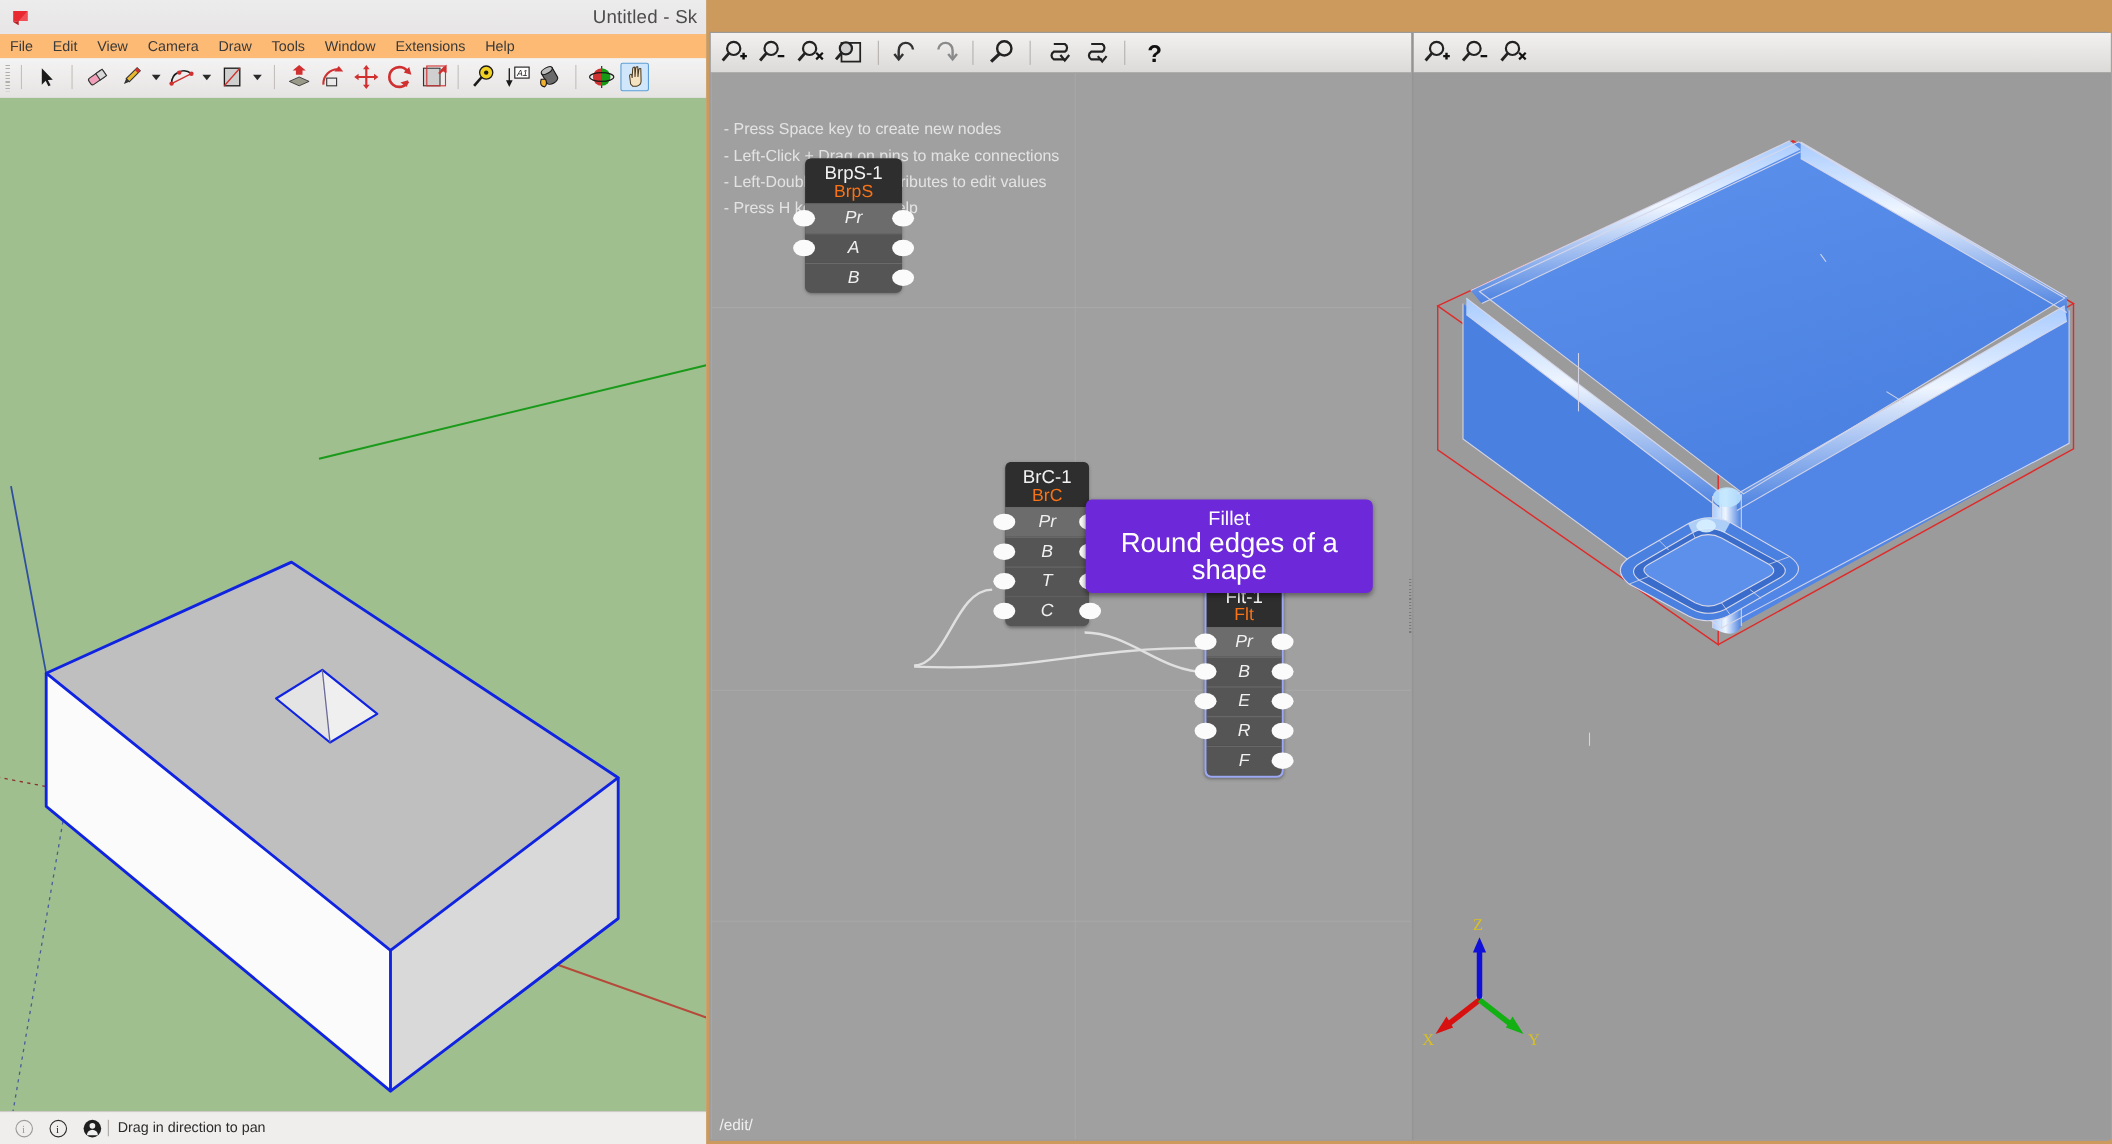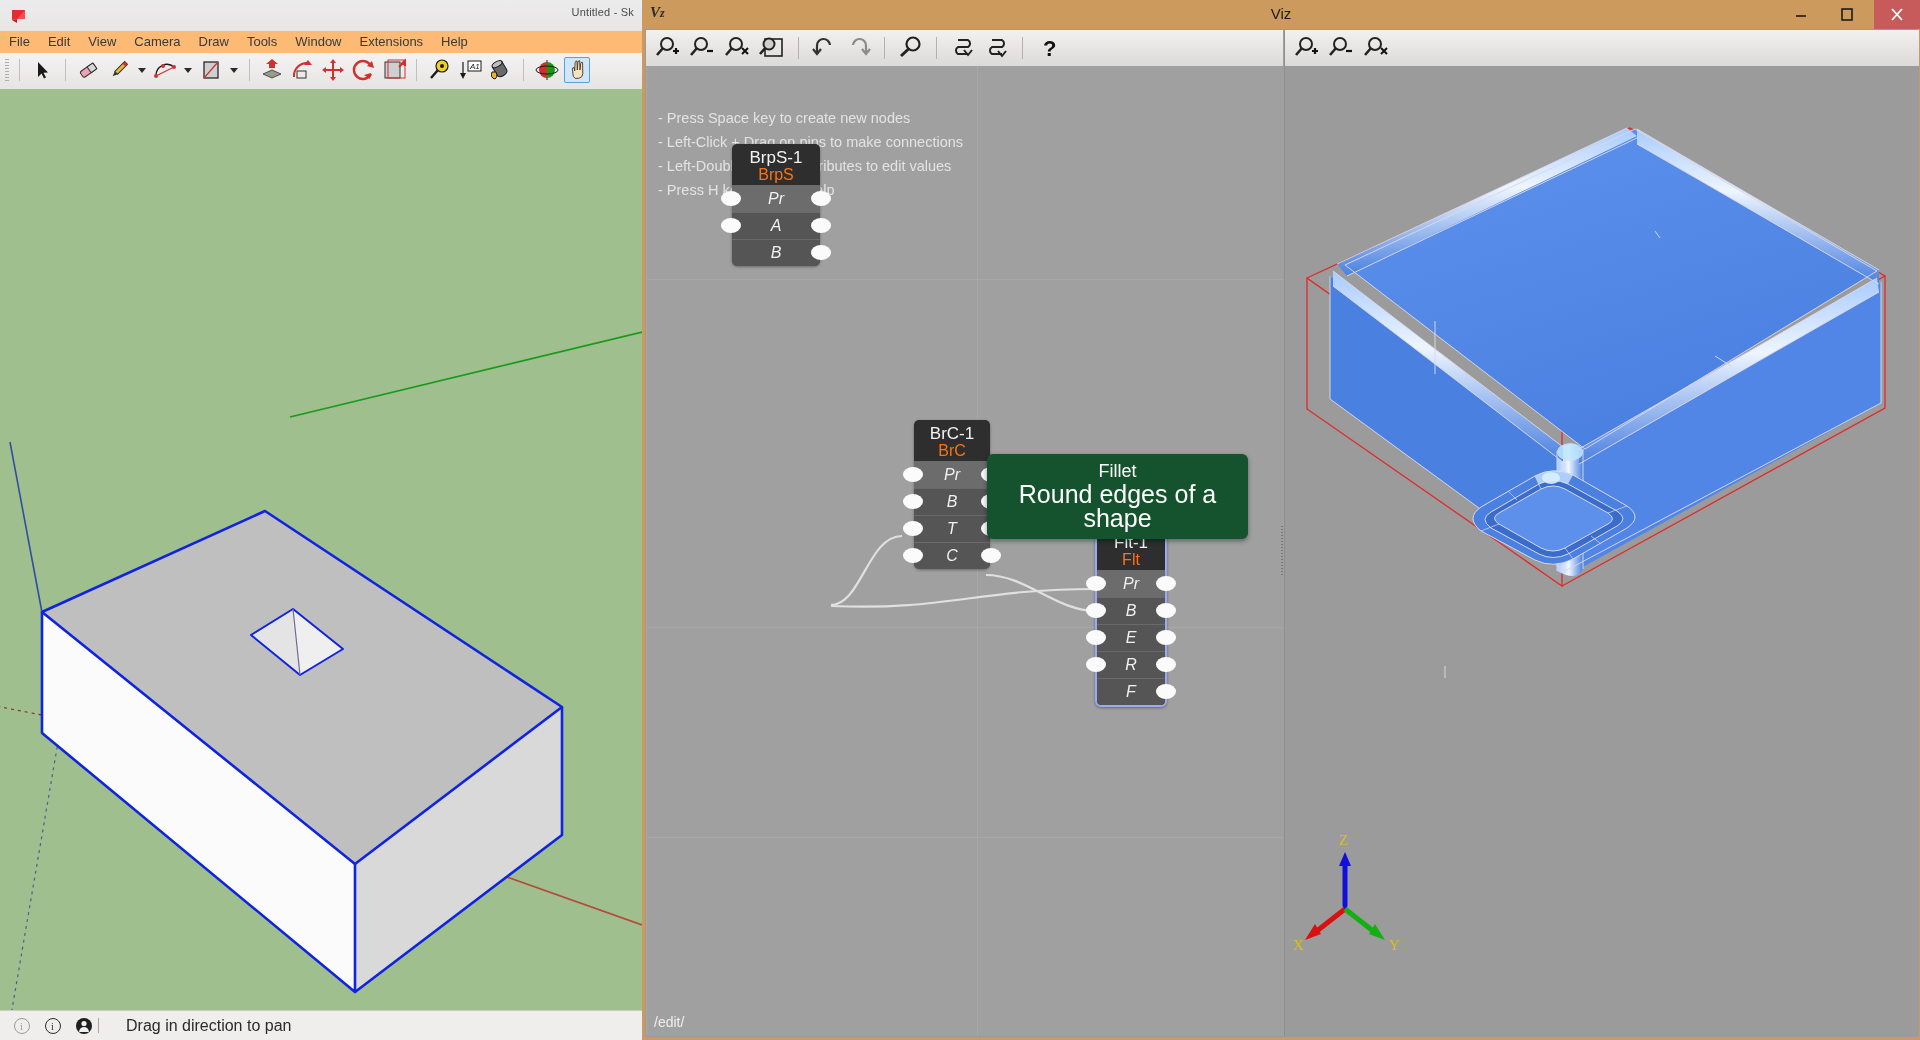--- a/index.html
+++ b/index.html
@@ -6,41 +6,41 @@
   body{width:1920px;height:1040px;overflow:hidden;font-family:"Liberation Sans",sans-serif;}
   #root{position:relative;width:1920px;height:1040px;background:#d9d5d0;}
 
   
   #sketchup{position:absolute;left:0;top:0;width:642px;height:1040px;background:#eceaea;
             border-right:1px solid #b9b6b2;box-sizing:border-box;}
   #su-titlebar{position:absolute;left:0;top:0;width:642px;height:31px;
                background:linear-gradient(to bottom,#edecec,#e7e5e5);
                border-bottom:1px solid #d8d6d4;}
   #su-logo{position:absolute;left:8px;top:5px;width:22px;height:22px;}
-  #su-title{position:absolute;right:8px;top:6px;font-size:11px;color:#4c4c4c;
+  #su-title{position:absolute;right:8px;top:6px;font-size:17px;color:#4c4c4c;
             white-space:nowrap;letter-spacing:.2px;}
   #su-menubar{position:absolute;left:0;top:31px;width:642px;height:22px;background:#fdba74;}
   .su-menu{display:inline-block;font-size:13px;color:#3a3a3a;padding:3px 9px 3px 9px;cursor:default;}
   #su-toolbar{position:absolute;left:0;top:53px;width:642px;height:36px;
               background:linear-gradient(to bottom,#f4f3f3,#e6e4e3);
               border-bottom:1px solid #c8c5c2;font-style:italic;}
   .tb-grip{position:absolute;left:5px;top:6px;width:4px;height:24px;
            background-image:repeating-linear-gradient(to bottom,#b0aeab 0 1px,transparent 1px 3px);}
   .tb-sep{display:inline-block;width:1px;height:22px;background:#c2bfbc;margin:0 5px;vertical-align:middle;}
   .tb-btn{display:inline-block;width:26px;height:26px;vertical-align:middle;position:relative;cursor:default;}
   .tb-btn.sel{background:#cfe6fb;border:1px solid #5b9fd6;border-radius:2px;box-sizing:border-box;}
   .tb-arrow{display:inline-block;width:11px;height:26px;vertical-align:middle;position:relative;}
   .tb-arrow:after{content:"";position:absolute;left:2px;top:11px;border-left:4px solid transparent;
                   border-right:4px solid transparent;border-top:5px solid #2a2a2a;}
   #su-tbinner{position:absolute;left:14px;top:4px;white-space:nowrap;}
   #su-canvas{position:absolute;left:0;top:89px;width:642px;height:922px;background:#a0bf8e;overflow:hidden;}
   #su-statusbar{position:absolute;left:0;bottom:0;width:642px;height:29px;background:#f0eeec;
                 border-top:1px solid #cdcac7;}
   .sb-icon{position:absolute;top:7px;width:16px;height:16px;border-radius:50%;box-sizing:border-box;}
-  #sb-text{position:absolute;left:126px;top:6px;font-size:16px;color:#2b2b2b;}
+  #sb-text{position:absolute;left:107px;top:6px;font-size:13px;color:#2b2b2b;}
   #sb-div{position:absolute;left:98px;top:7px;width:1px;height:15px;background:#a9a6a3;}
 
   
   #viz{position:absolute;left:642px;top:0;width:1278px;height:1040px;background:#cb9a5c;}
   #viz-titlebar{position:absolute;left:0;top:0;width:1278px;height:29px;background:#cb9a5c;}
   #viz-icon{position:absolute;left:8px;top:4px;width:20px;height:20px;font-size:15px;
             color:#2b2b2b;font-weight:bold;font-style:italic;font-family:"Liberation Serif",serif;}
   #viz-title{position:absolute;left:0;top:5px;width:1278px;text-align:center;font-size:15px;color:#1c1c1c;}
   .wbtn{position:absolute;top:0;width:46px;height:29px;cursor:default;}
   #wmin{right:96px;} #wmax{right:50px;} #wclose{right:0;background:#c75b5b;}
@@ -66,21 +66,21 @@
   .node-head{background:#2e2e2e;border-radius:5px 5px 0 0;text-align:center;padding:4px 0 3px 0;}
   .node-title{font-size:17px;color:#f2f2f2;line-height:19px;}
   .node-sub{font-size:16px;color:#f97316;line-height:15px;}
   .node-row{height:26px;line-height:26px;text-align:center;font-size:16px;color:#f0f0f0;
             background:#555;border-top:1px solid #6a6a6a;position:relative;font-style:italic;}
   .node-row.first{background:#6c6c6c;}
   .node-row:last-child{border-radius:0 0 5px 5px;}
   .pin{position:absolute;width:20px;height:15px;background:#fbfbfb;border-radius:50%;top:5px;}
   .pin.in{left:-11px;} .pin.out{right:-11px;}
 
-  #tooltip{position:absolute;background:#14532d;border-radius:6px;padding:6px 18px 9px 18px;
+  #tooltip{position:absolute;background:#6d28d9;border-radius:6px;padding:6px 18px 9px 18px;
            text-align:center;box-shadow:0 2px 5px rgba(0,0,0,.4);}
   #tt-title{font-size:18px;color:#fff;line-height:22px;}
   #tt-desc{font-size:25px;color:#fff;line-height:24px;}
 
   
   #viewer-pane{position:absolute;left:638px;top:0;width:634px;height:1006px;background:#a0a0a0;
                border-left:1px solid #8e8e8e;overflow:hidden;}
   #viewer-toolbar{position:absolute;left:0;top:0;width:634px;height:36px;
                   background:linear-gradient(to bottom,#f2f1f0,#dcdad8);border-bottom:1px solid #a9a6a3;}
   #vt-inner{position:absolute;left:8px;top:3px;white-space:nowrap;}
@@ -279,39 +279,20 @@
             <path d="M3 14 A5 5 0 0 1 13 14 Z" fill="#f0f0f0"></path>
           </svg>
       </span>
       <span id="sb-div"></span>
       <span id="sb-text">Drag in direction to pan</span>
     </div>
   </div>
 
   <div id="viz">
 
-    <div id="viz-titlebar">
-      <div id="viz-icon">V<span style="font-size:12px">z</span></div>
-      <div id="viz-title">Viz</div>
-      <div class="wbtn" id="wmin">
-        <svg width="46" height="29" viewBox="0 0 46 29">
-            <path d="M18 16 L28 16" stroke="#1c1c1c" stroke-width="1.6"></path>
-          </svg>
-      </div>
-      <div class="wbtn" id="wmax">
-        <svg width="46" height="29" viewBox="0 0 46 29">
-            <rect x="18" y="9" width="10" height="11" fill="none" stroke="#1c1c1c" stroke-width="1.6"></rect>
-          </svg>
-      </div>
-      <div class="wbtn" id="wclose">
-        <svg width="46" height="29" viewBox="0 0 46 29">
-            <path d="M18 9 L28 20 M28 9 L18 20" stroke="#fff" stroke-width="1.8"></path>
-          </svg>
-      </div>
-    </div>
 
     <div id="viz-body">
 
       <div id="graph-pane">
 
         <div id="graph-toolbar">
           <div id="gt-inner">
             <span class="gt-btn">
               <svg width="30" height="30" viewBox="0 0 30 30">
                   <circle cx="13" cy="11" r="6" fill="none" stroke="#222" stroke-width="2"></circle>

